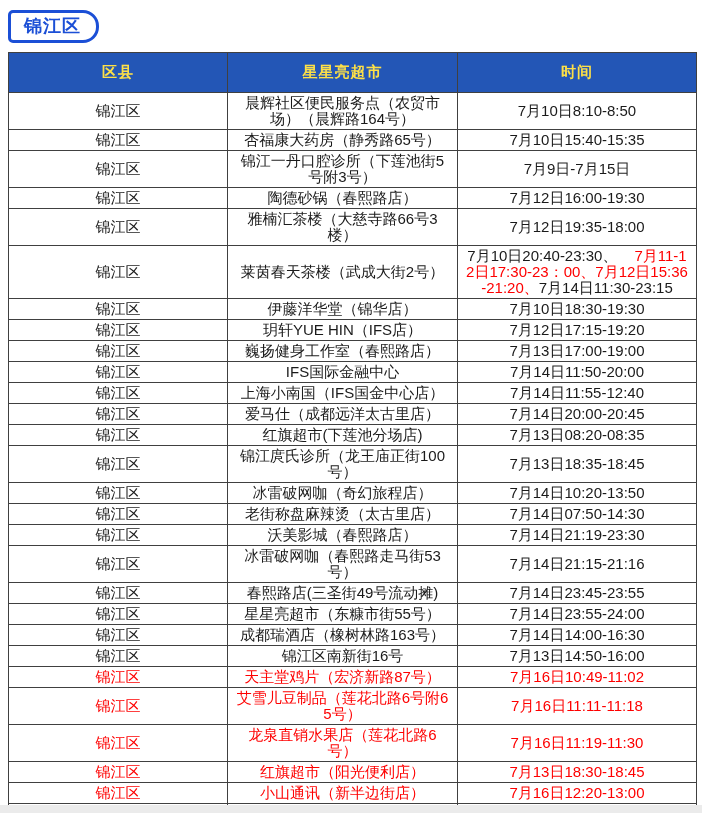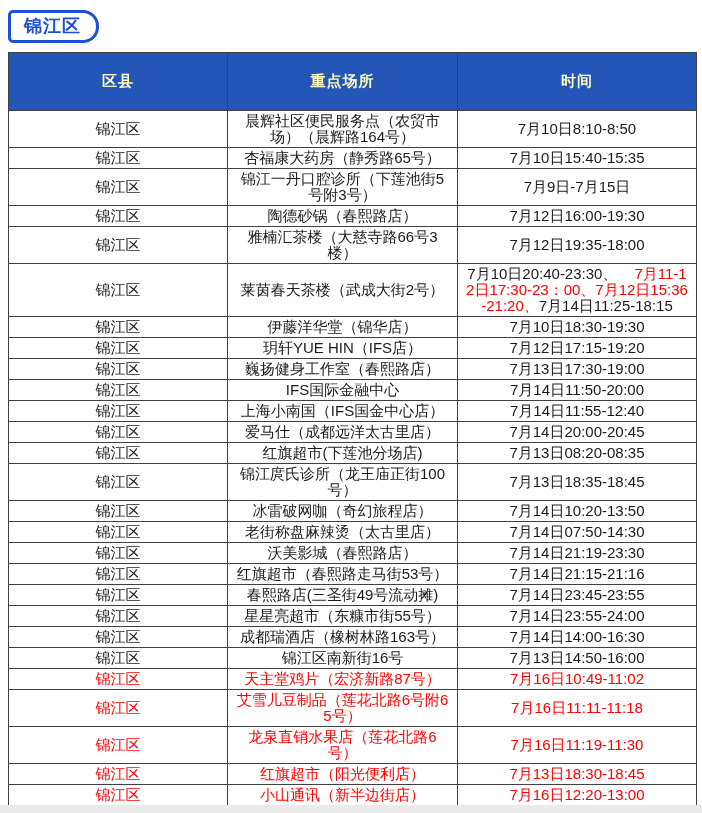--- a/index.html
+++ b/index.html
@@ -29,24 +29,24 @@
     letter-spacing:1px;
   }
   table{
     border-collapse:collapse;
     table-layout:fixed;
     width:688px;
     margin:9px 0 0 8px;
   }
   th{
     background:var(--header-bg);
-    color:#fef9c3;
+    color:#fde047;
     font-size:15px;
     font-weight:bold;
-    padding:19px 2px;
+    padding:10px 2px;
     border:1px solid var(--border);
     letter-spacing:1px;
   }
   td{
     border:1px solid var(--border);
     text-align:center;
     vertical-align:middle;
     font-size:15px;
     line-height:16px;
     padding:2px 6px;
@@ -73,21 +73,21 @@
 
 <table>
   <colgroup>
     <col style="width:219px">
     <col style="width:230px">
     <col style="width:239px">
   </colgroup>
   <thead>
     <tr>
       <th>区县</th>
-      <th>重点场所</th>
+      <th>星星亮超市</th>
       <th>时间</th>
     </tr>
   </thead>
   <tbody>
       <tr>
         <td>锦江区</td>
         <td>晨辉社区便民服务点（农贸市场）（晨辉路164号）</td>
         <td>7月10日8:10-8:50</td>
       </tr>
       <tr>
@@ -106,36 +106,36 @@
         <td>7月12日16:00-19:30</td>
       </tr>
       <tr>
         <td>锦江区</td>
         <td>雅楠汇茶楼（大慈寺路66号3楼）</td>
         <td>7月12日19:35-18:00</td>
       </tr>
       <tr>
         <td>锦江区</td>
         <td>莱茵春天茶楼（武成大街2号）</td>
-        <td><span class="seg-black">7月10日20:40-23:30、</span><span class="seg-red">7月11-12日17:30-23：00、7月12日15:36-21:20、</span><span class="seg-black">7月14日11:25-18:15</span></td>
+        <td><span class="seg-black">7月10日20:40-23:30、</span><span class="seg-red">7月11-12日17:30-23：00、7月12日15:36-21:20、</span><span class="seg-black">7月14日11:30-23:15</span></td>
       </tr>
       <tr>
         <td>锦江区</td>
         <td>伊藤洋华堂（锦华店）</td>
         <td>7月10日18:30-19:30</td>
       </tr>
       <tr>
         <td>锦江区</td>
         <td>玥轩YUE HIN（IFS店）</td>
         <td>7月12日17:15-19:20</td>
       </tr>
       <tr>
         <td>锦江区</td>
         <td>巍扬健身工作室（春熙路店）</td>
-        <td>7月13日17:30-19:00</td>
+        <td>7月13日17:00-19:00</td>
       </tr>
       <tr>
         <td>锦江区</td>
         <td>IFS国际金融中心</td>
         <td>7月14日11:50-20:00</td>
       </tr>
       <tr>
         <td>锦江区</td>
         <td>上海小南国（IFS国金中心店）</td>
         <td>7月14日11:55-12:40</td>
@@ -165,21 +165,21 @@
         <td>老街称盘麻辣烫（太古里店）</td>
         <td>7月14日07:50-14:30</td>
       </tr>
       <tr>
         <td>锦江区</td>
         <td>沃美影城（春熙路店）</td>
         <td>7月14日21:19-23:30</td>
       </tr>
       <tr>
         <td>锦江区</td>
-        <td>红旗超市（春熙路走马街53号）</td>
+        <td>冰雷破网咖（春熙路走马街53号）</td>
         <td>7月14日21:15-21:16</td>
       </tr>
       <tr>
         <td>锦江区</td>
         <td>春熙路店(三圣街49号流动摊)</td>
         <td>7月14日23:45-23:55</td>
       </tr>
       <tr>
         <td>锦江区</td>
         <td>星星亮超市（东糠市街55号）</td>

